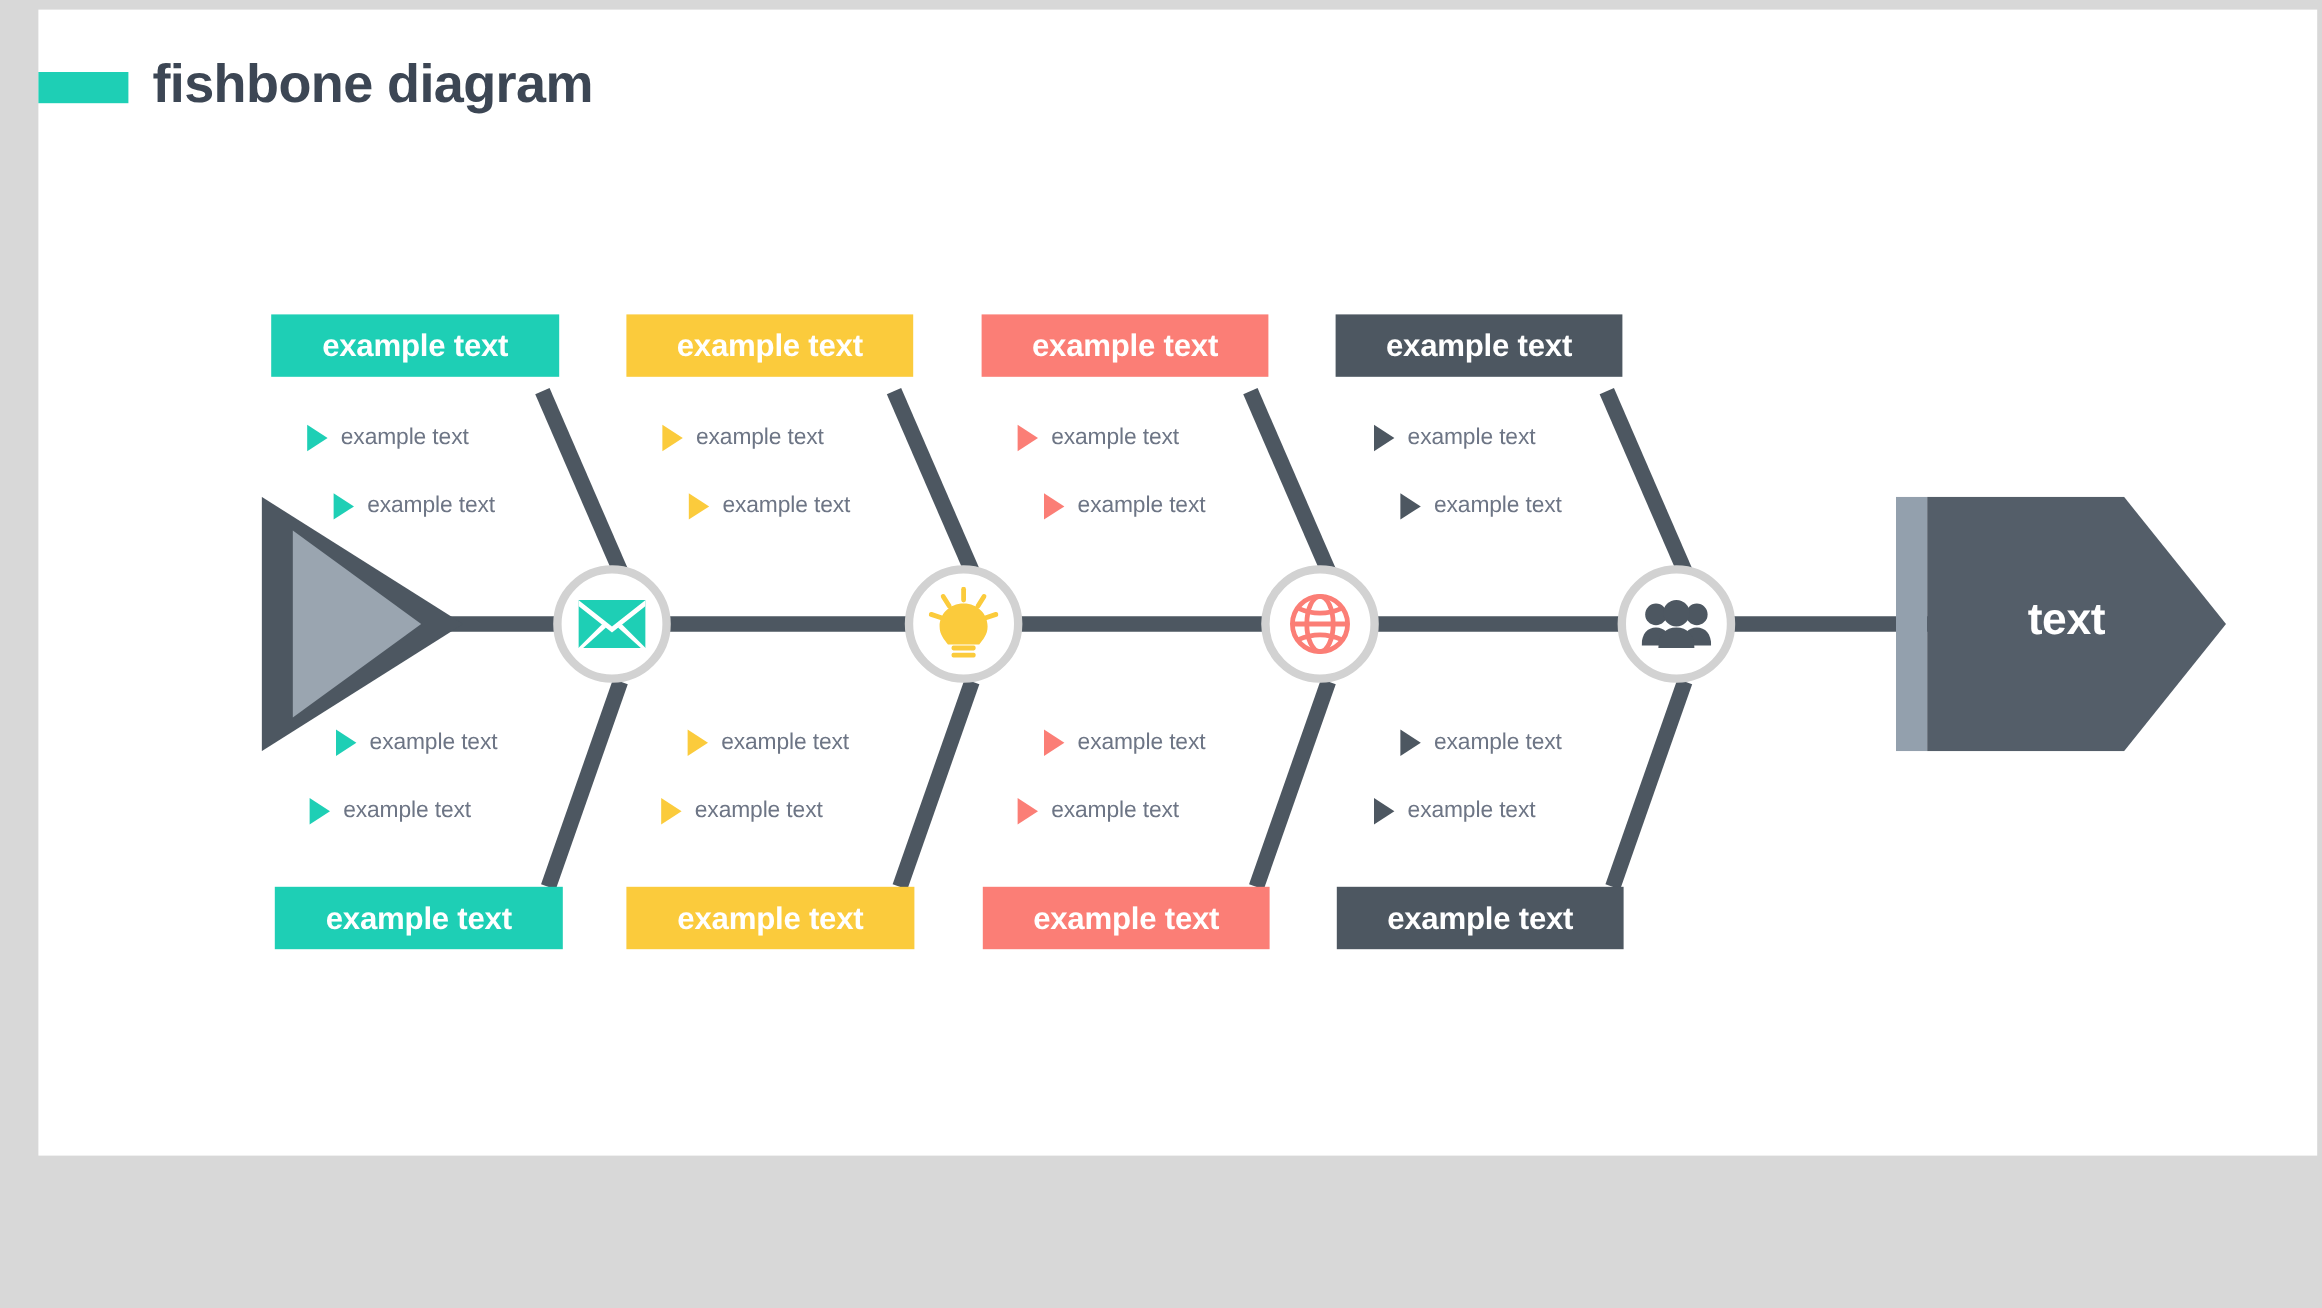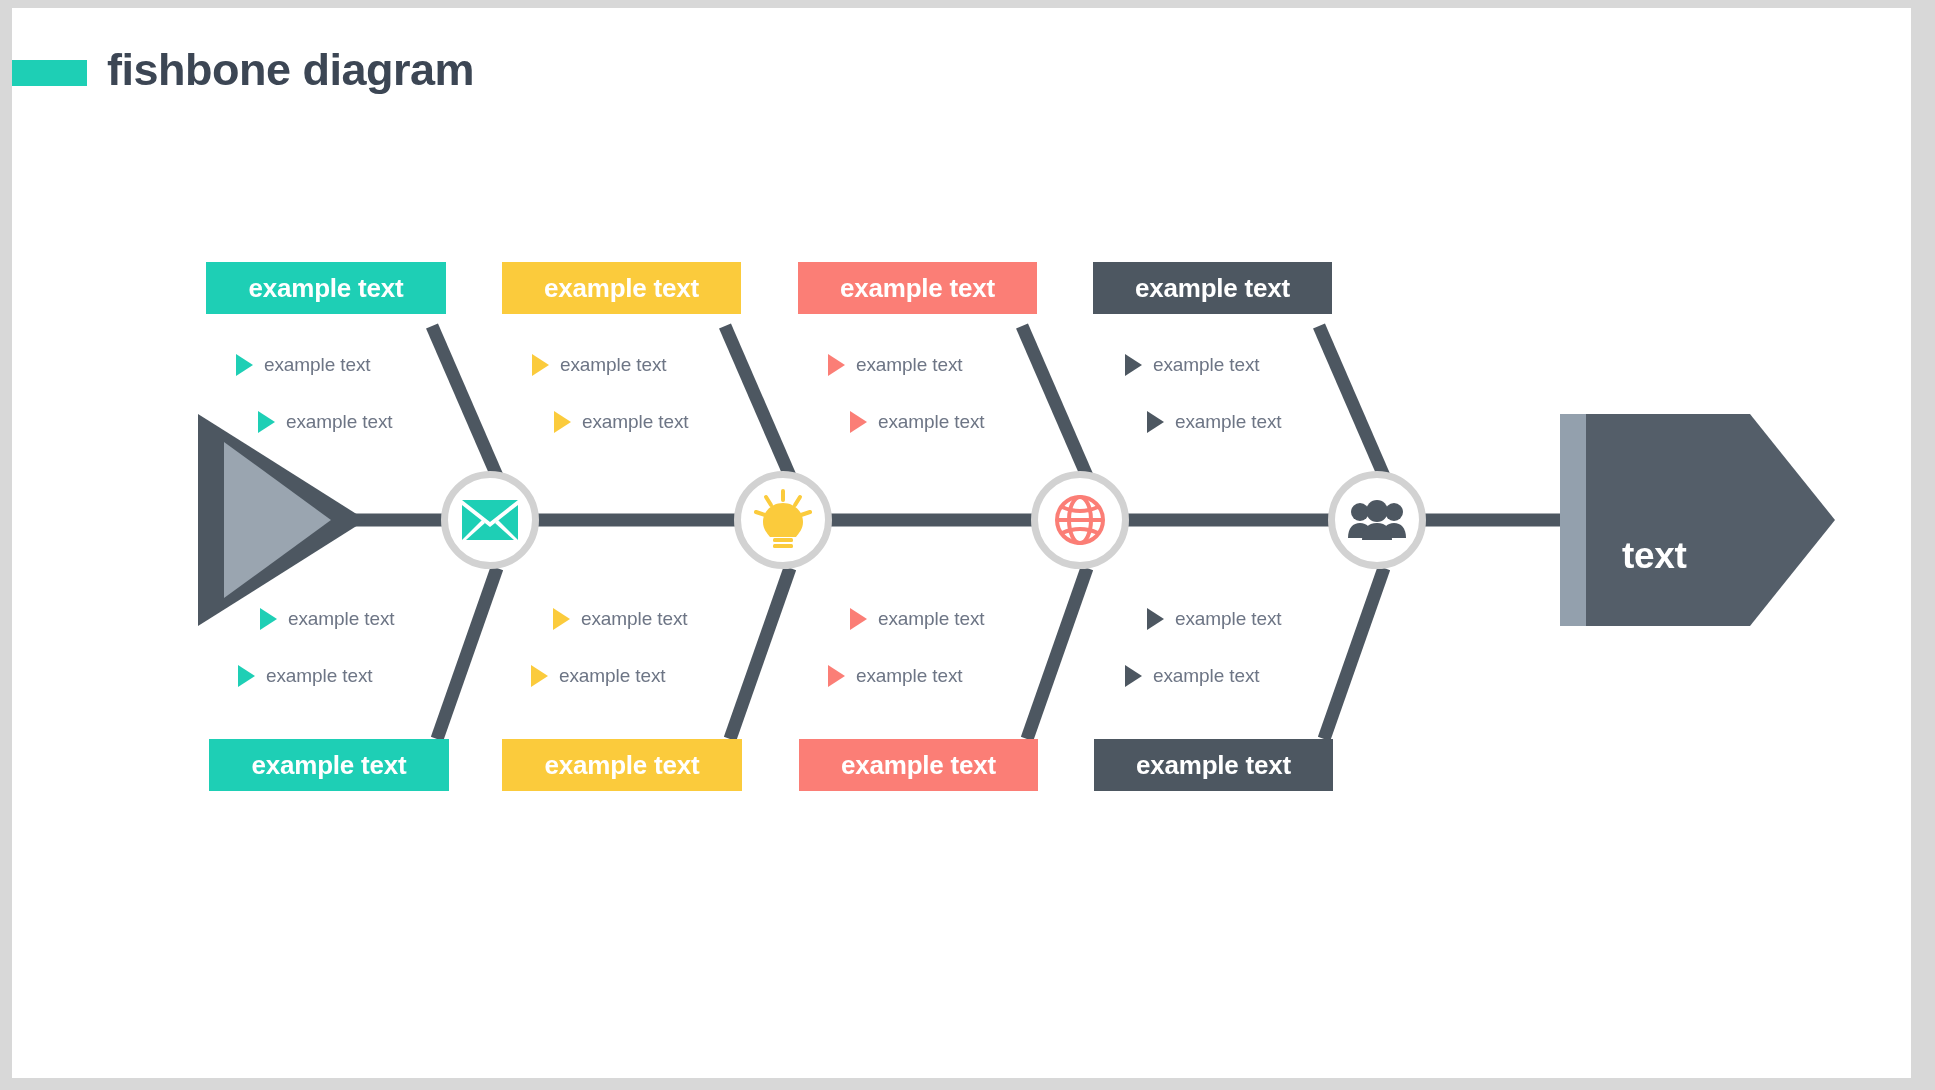--- a/index.html
+++ b/index.html
@@ -10,24 +10,24 @@
   }
   body {
     width: 1935px;
     height: 1090px;
     overflow: hidden;
     font-family: "Liberation Sans", sans-serif;
   }
 
   #slide {
     position: absolute;
-    left: 12px;
+    left: 32px;
     top: 8px;
     width: 1899px;
-    height: 1070px;
+    height: 955px;
     background: #ffffff;
     overflow: hidden;
   }
 
   
   #header-bar {
     position: absolute;
     left: -10px;
     top: 52px;
     width: 85px;
@@ -129,26 +129,26 @@
     left: 1548px;
     top: 406px;
     width: 275px;
     height: 212px;
   }
   #fish-head-text {
     position: absolute;
     left: 1610px;
     top: 487px;
     width: 160px;
+    text-align: center;
     font-size: 37px;
     font-weight: bold;
     color: #ffffff;
     z-index: 4;
     letter-spacing: -0.3px;
-    margin-top: 40px;
   }
 </style>
 </head>
 <body>
 
 <div id="slide">
 
   <div id="header-bar"></div>
   <div id="page-title">fishbone diagram</div>
 

